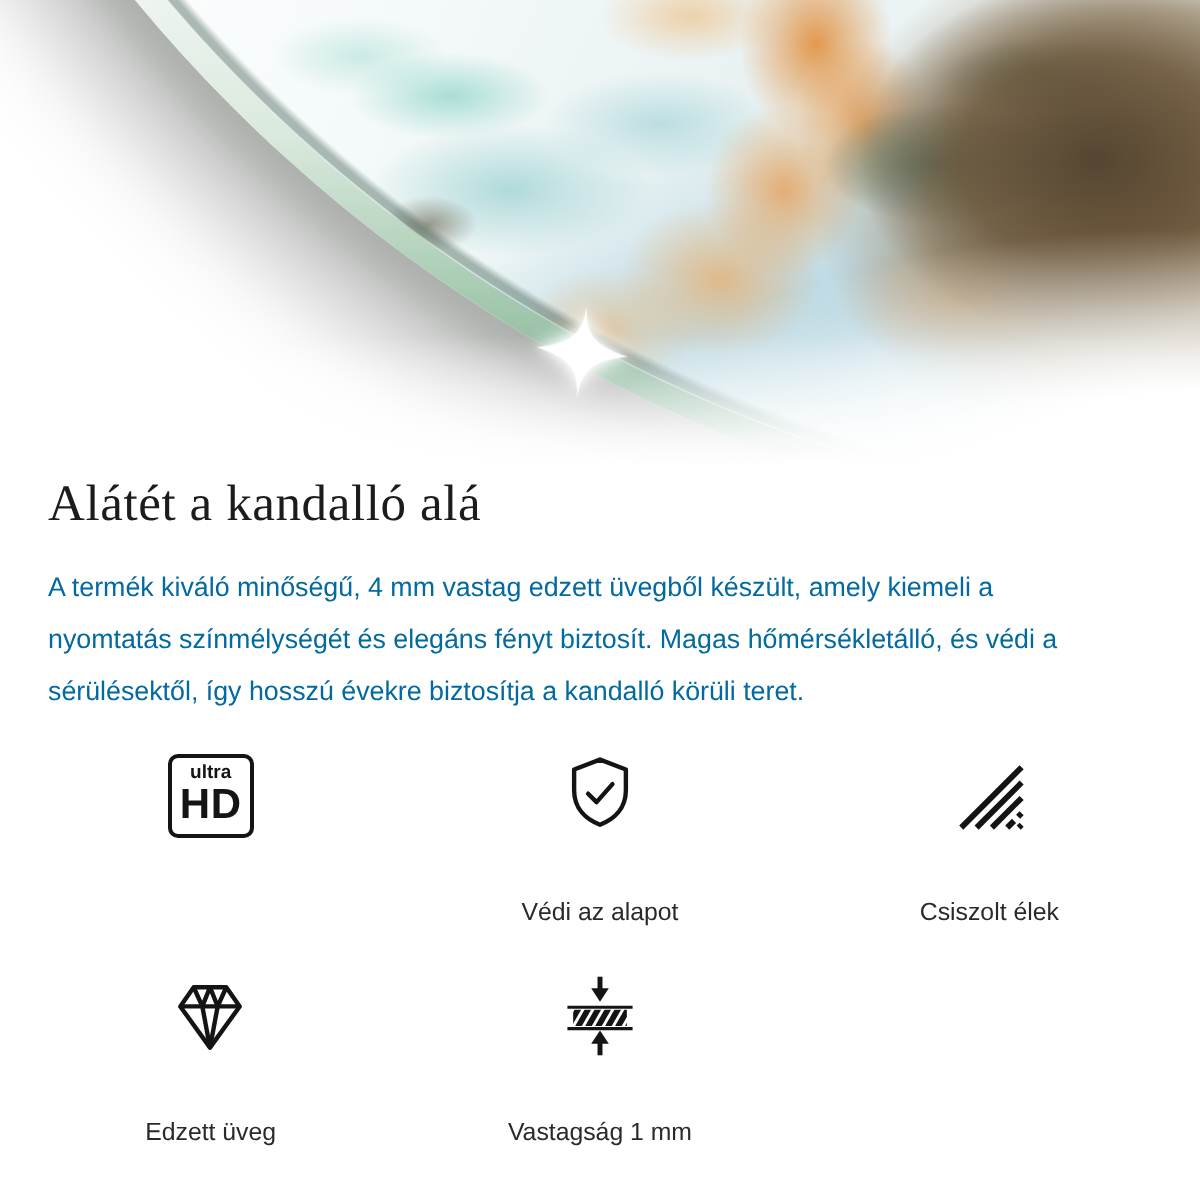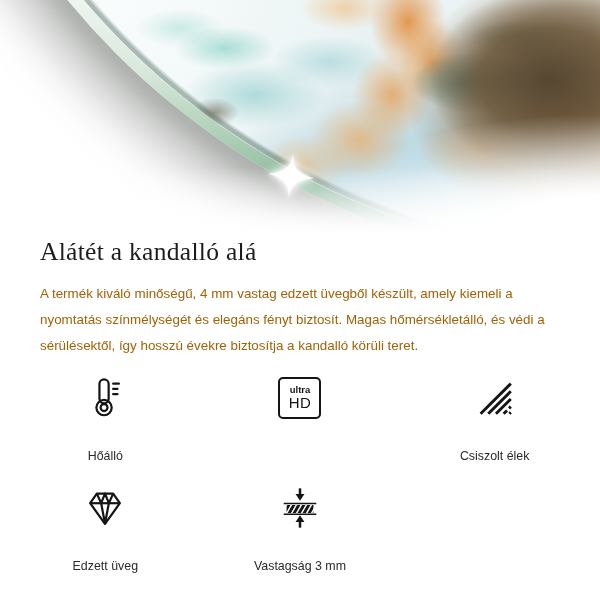--- a/index.html
+++ b/index.html
@@ -87,37 +87,37 @@
     position: absolute;
     left: 267px;
     top: 152px;
     width: 48px;
     height: 48px;
     filter: drop-shadow(0 0 5px rgba(255,255,255,0.95)) drop-shadow(0 0 2px rgba(255,255,255,0.9));
     transform: rotate(6deg);
   }
 
   
-  .content { padding: 2px 40px 0 40px; }
+  .content { padding: 2px 40px 0 24px; }
   .title {
     margin: 0;
     font-family: "Liberation Serif", serif;
     font-weight: 400;
     font-size: 25.5px;
     line-height: 33px;
     letter-spacing: 0.3px;
     color: #1c1c1c;
   }
   .title span { display: block; }
   .desc {
     margin: 13px 0 0 0;
     max-width: 522px;
     font-size: 13.4px;
     line-height: 26px;
-    color: #a16207;
+    color: #0369a1;
   }
 
   
   .features {
     display: grid;
     grid-template-columns: repeat(3, 1fr);
     margin: 16px 8px 0 8px;
     row-gap: 22px;
   }
   .feat { display: flex; flex-direction: column; align-items: center; gap: 18px; }
@@ -132,21 +132,21 @@
   .icon-stroke { stroke: #141414; fill: none; stroke-width: 2.3; }
   .hd-box {
     width: 39px; height: 38px;
     border: 2.6px solid #141414;
     border-radius: 5px;
     display: flex; flex-direction: column;
     align-items: center; justify-content: center;
     color: #141414;
   }
   .hd-top { font-size: 9.5px; font-weight: 700; line-height: 1.05; }
-  .hd-bottom { font-size: 15px; font-weight: 400; line-height: 1.05; letter-spacing: 0.3px; }
+  .hd-bottom { font-size: 21px; font-weight: 700; line-height: 1.05; letter-spacing: 0.3px; }
 </style>
 </head>
 <body>
 
 <div class="page">
 
   <div class="hero">
     <div class="disc-edge"></div>
     <div class="disc-art"></div>
     <div class="hero-fade"></div>
@@ -158,43 +158,39 @@
 
   <div class="content">
     <h1 class="title">
       <span>Alátét a kandalló alá</span>
     </h1>
     <p class="desc">A termék kiváló minőségű, 4 mm vastag edzett üvegből készült, amely kiemeli a nyomtatás színmélységét és elegáns fényt biztosít. Magas hőmérsékletálló, és védi a sérülésektől, így hosszú évekre biztosítja a kandalló körüli teret.</p>
   </div>
 
   <div class="features">
 
-    <div class="feat">
-      <div class="feat-icon">
-        <svg width="46" height="46" viewBox="0 0 48 48">
-          <circle class="icon-stroke" cx="23" cy="34" r="8"></circle>
-          <rect class="icon-stroke" x="18.2" y="4.5" width="9.6" height="25" rx="4.8" fill="#ffffff"></rect>
-          <circle class="icon-stroke" cx="23" cy="34" r="3.6" stroke-width="2"></circle>
-          <line class="icon-stroke" x1="32.5" y1="9" x2="38.5" y2="9" stroke-linecap="round" stroke-width="2"></line>
-          <line class="icon-stroke" x1="32.5" y1="14.5" x2="37" y2="14.5" stroke-linecap="round" stroke-width="2"></line>
-          <line class="icon-stroke" x1="32.5" y1="20" x2="37" y2="20" stroke-linecap="round" stroke-width="2"></line>
-        </svg>
-      </div>
-      <div class="feat-label">Hőálló</div>
-    </div>
 
     <div class="feat">
       <div class="feat-icon">
         <div class="hd-box">
           <span class="hd-top">ultra</span>
           <span class="hd-bottom">HD</span>
         </div>
       </div>
     </div>
 
+    <div class="feat">
+      <div class="feat-icon">
+        <svg width="46" height="46" viewBox="0 0 48 48">
+          <path class="icon-stroke" stroke-linejoin="round" d="M24 5 L37.5 10.2 V21 C37.5 30.6 31.2 36.2 24 39 C16.8 36.2 10.5 30.6 10.5 21 V10.2 Z"></path>
+          <polyline class="icon-stroke" stroke-width="2.5" stroke-linecap="round" stroke-linejoin="round" points="17.8,22.8 22.2,27.2 30.5,17.8"></polyline>
+        </svg>
+      </div>
+      <div class="feat-label">Védi az alapot</div>
+    </div>
 
     <div class="feat">
       <div class="feat-icon">
         <svg width="46" height="46" viewBox="0 0 48 48">
           <g stroke="#141414" stroke-width="3" fill="none">
             <line x1="9" y1="40.5" x2="40.5" y2="9"></line>
             <line x1="17" y1="40.5" x2="40.5" y2="17"></line>
             <line x1="25" y1="40.5" x2="40.5" y2="25"></line>
             <line x1="33" y1="40.5" x2="40.5" y2="33" stroke-dasharray="5,3"></line>
             <line x1="39" y1="40.5" x2="40.5" y2="39" stroke-dasharray="2.5,2"></line>
@@ -235,17 +231,17 @@
             <line x1="26.8" y1="32" x2="34.8" y2="18"></line>
             <line x1="32" y1="32" x2="40" y2="18"></line>
             <line x1="37.2" y1="32" x2="45.2" y2="18"></line>
           </g>
           <line x1="24" y1="3.5" x2="24" y2="10" stroke="#141414" stroke-width="2.6"></line>
           <polygon points="19.4,9.5 28.6,9.5 24,16.5" fill="#141414"></polygon>
           <line x1="24" y1="44.5" x2="24" y2="38" stroke="#141414" stroke-width="2.6"></line>
           <polygon points="19.4,38.5 28.6,38.5 24,31.5" fill="#141414"></polygon>
         </svg>
       </div>
-      <div class="feat-label">Vastagság 3 mm</div>
+      <div class="feat-label">Vastagság 1 mm</div>
     </div>
 
   </div>
 </div>
 
 </body></html>

